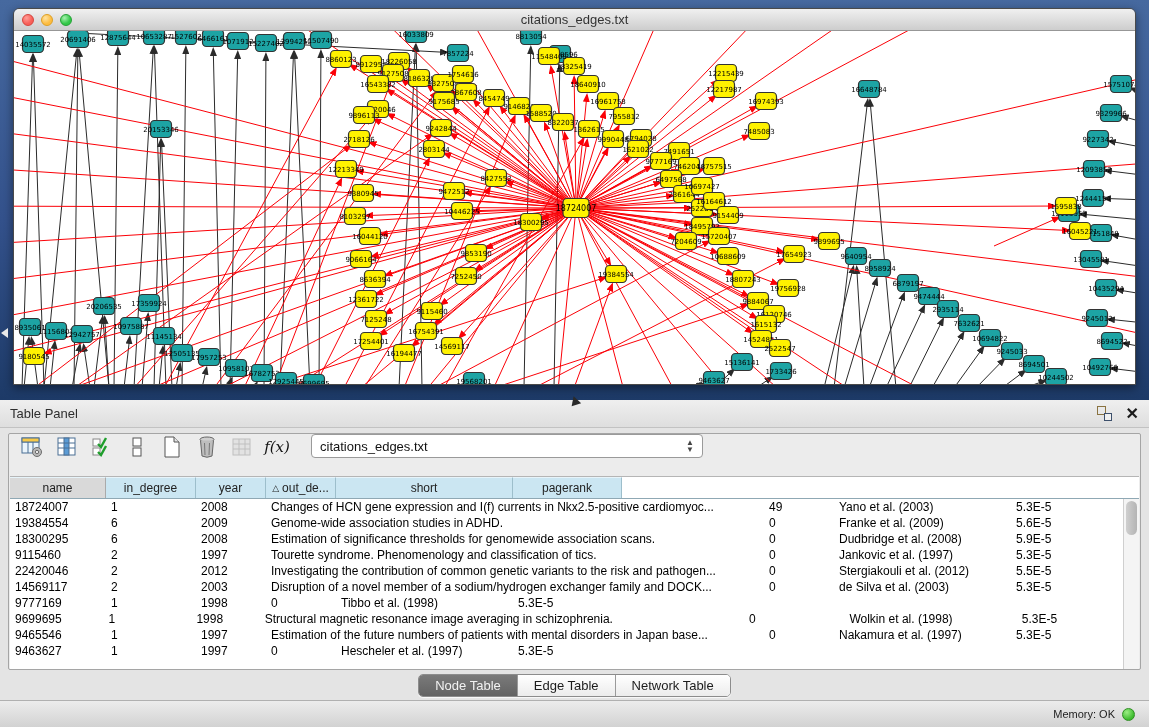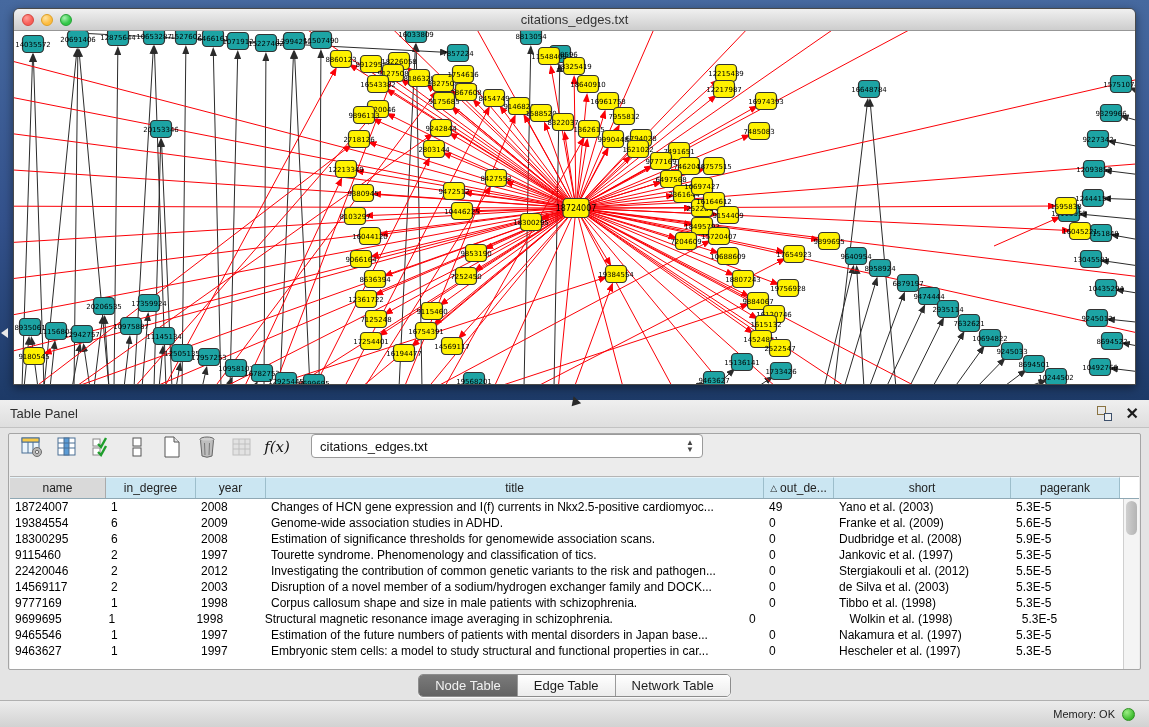--- a/index.html
+++ b/index.html
@@ -924,23 +924,20 @@
       <div class="thead" id="thead">
           <div class="th selected" style="width: 96px;">
             <span>name</span>
           </div>
           <div class="th" style="width: 90px;">
             <span>in_degree</span>
           </div>
           <div class="th" style="width: 70px;">
             <span>year</span>
           </div>
-          <div class="th" style="width: 498px;">
-            <span>title</span>
-          </div>
           <div class="th" style="width: 70px;">
             <span class="sort">△</span>
             <span>out_de...</span>
           </div>
           <div class="th" style="width: 177px; align-items: center;">
             <span>short</span>
           </div>
           <div class="th" style="width: 109px;">
             <span>pagerank</span>
           </div>
@@ -997,21 +994,20 @@
             <div class="td" style="width: 70px;">2003</div>
             <div class="td" style="width: 498px;">Disruption of a novel member of a sodium/hydrogen exchanger family and DOCK...</div>
             <div class="td" style="width: 70px;">0</div>
             <div class="td" style="width: 177px;">de Silva et al. (2003)</div>
             <div class="td" style="width: 109px;">5.3E-5</div>
           </div>
           <div class="tr">
             <div class="td" style="width: 96px;">9777169</div>
             <div class="td" style="width: 90px;">1</div>
             <div class="td" style="width: 70px;">1998</div>
-            <div class="td" style="width: 498px;">Corpus callosum shape and size in male patients with schizophrenia.</div>
             <div class="td" style="width: 70px;">0</div>
             <div class="td" style="width: 177px;">Tibbo et al. (1998)</div>
             <div class="td" style="width: 109px;">5.3E-5</div>
           </div>
           <div class="tr">
             <div class="td" style="width: 96px;">9699695</div>
             <div class="td" style="width: 90px;">1</div>
             <div class="td" style="width: 70px;">1998</div>
             <div class="td" style="width: 498px;">Structural magnetic resonance image averaging in schizophrenia.</div>
             <div class="td" style="width: 70px;">0</div>
@@ -1024,21 +1020,20 @@
             <div class="td" style="width: 70px;">1997</div>
             <div class="td" style="width: 498px;">Estimation of the future numbers of patients with mental disorders in Japan base...</div>
             <div class="td" style="width: 70px;">0</div>
             <div class="td" style="width: 177px;">Nakamura et al. (1997)</div>
             <div class="td" style="width: 109px;">5.3E-5</div>
           </div>
           <div class="tr">
             <div class="td" style="width: 96px;">9463627</div>
             <div class="td" style="width: 90px;">1</div>
             <div class="td" style="width: 70px;">1997</div>
-            <div class="td" style="width: 498px;">Embryonic stem cells: a model to study structural and functional properties in car...</div>
             <div class="td" style="width: 70px;">0</div>
             <div class="td" style="width: 177px;">Hescheler et al. (1997)</div>
             <div class="td" style="width: 109px;">5.3E-5</div>
           </div>
         </div>
       <div class="vscroll">
         <div class="vthumb"></div>
       </div>
     </div>
   </div>

